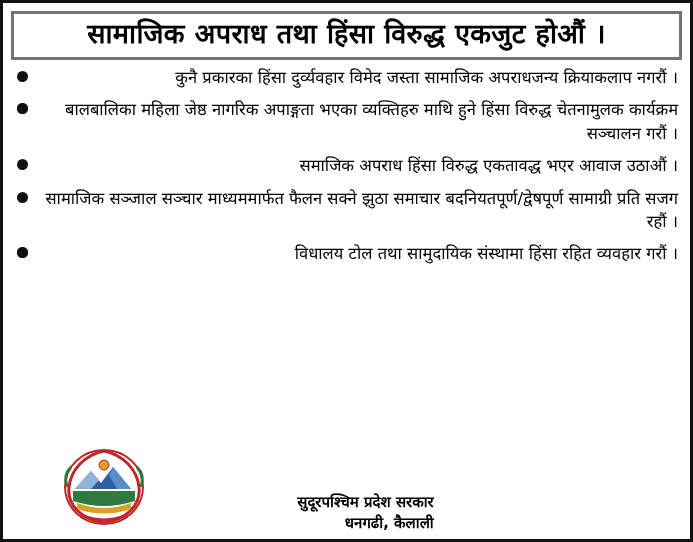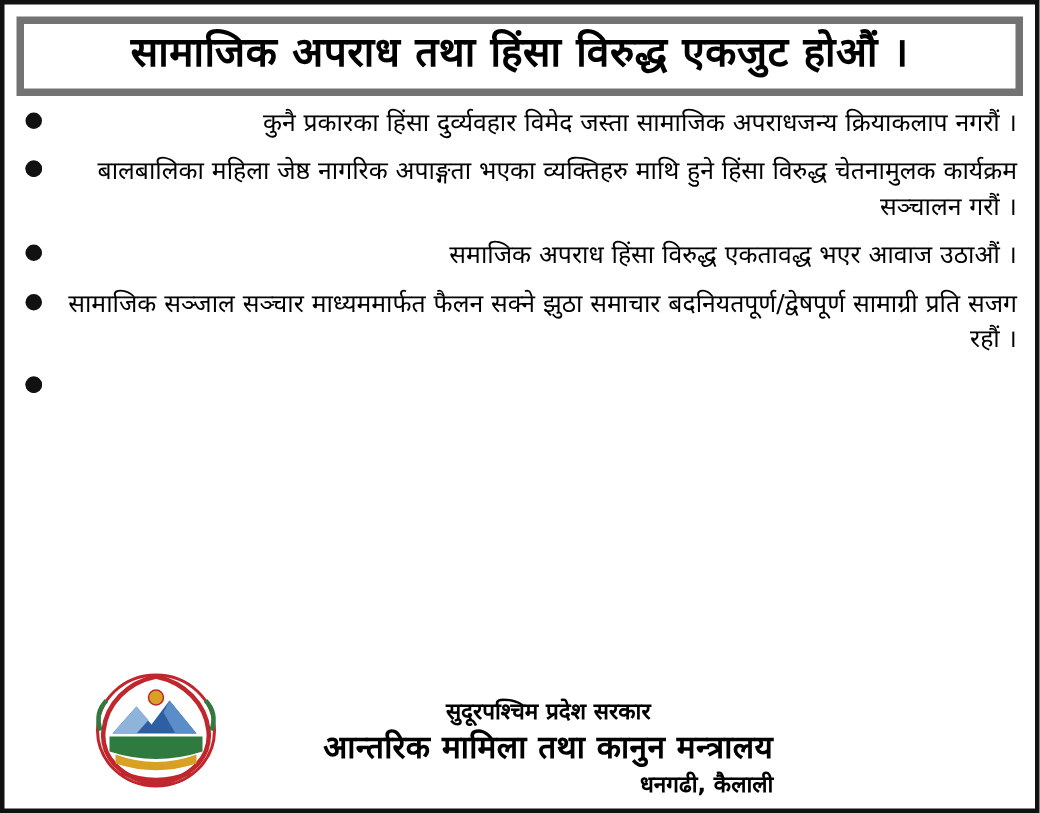--- a/index.html
+++ b/index.html
@@ -18,21 +18,21 @@
     position: relative;
     width: 693px;
     height: 542px;
     box-sizing: border-box;
     border: 3px solid #111111;
     background: #ffffff;
     padding: 0;
   }
   .headline {
     margin: 8px 8px 4px 8px;
-    border: 5px solid #737373;
+    border: 3px solid #737373;
     background: #ffffff;
     padding: 4px 8px 7px 8px;
     font-size: 27px;
     line-height: 1.18;
     font-weight: bold;
     text-align: center;
     letter-spacing: 0.4px;
     white-space: nowrap;
   }
   .bullets {
@@ -121,20 +121,21 @@
     </li>
     <li class="bullet-item">
       <span class="bullet-dot"></span>
       <span>सामाजिक सञ्जाल सञ्चार माध्यममार्फत फैलन सक्ने झुठा समाचार बदनियतपूर्ण/द्वेषपूर्ण सामाग्री प्रति सजग रहौं ।</span>
     </li>
     <li class="bullet-item">
       <span class="bullet-dot"></span>
     </li>
     <li class="bullet-item">
       <span class="bullet-dot"></span>
+      <span>विधालय टोल तथा सामुदायिक संस्थामा हिंसा रहित व्यवहार गरौं ।</span>
     </li>
   </ul>
 
   <div class="emblem">
     <svg viewBox="0 0 86 82" width="86" height="82" aria-hidden="true">
       <ellipse cx="43" cy="42" rx="39" ry="37" fill="#ffffff" stroke="#c0272d" stroke-width="2"></ellipse>
       <path d="M43 6 C24 10 10 24 8 42 C6 60 20 74 43 78 C66 74 80 60 78 42 C76 24 62 10 43 6 Z" fill="none" stroke="#c0272d" stroke-width="3"></path>
       <path d="M14 44 L30 26 L40 38 L52 22 L70 44 Z" fill="#2e5fa3"></path>
       <path d="M14 44 L30 26 L38 35 L30 44 Z" fill="#8fb4dc"></path>
       <path d="M52 22 L70 44 L56 44 L48 30 Z" fill="#5b8ec9"></path>
@@ -143,18 +144,17 @@
       <circle cx="43" cy="20" r="5" fill="#d8a024" stroke="#c0272d" stroke-width="1"></circle>
       <path d="M6 42 Q2 30 10 22" fill="none" stroke="#2f7a3e" stroke-width="3"></path>
       <path d="M80 42 Q84 30 76 22" fill="none" stroke="#2f7a3e" stroke-width="3"></path>
       <path d="M20 70 Q43 80 66 70" fill="none" stroke="#c0272d" stroke-width="3"></path>
     </svg>
   </div>
 
   <div class="footer">
     <div class="footer-lines">
       <div class="footer-line-1">सुदूरपश्चिम प्रदेश सरकार</div>
-      <div class="footer-line-2">आन्तरिक मामिला तथा कानुन मन्त्रालय</div>
       <div class="footer-line-3">धनगढी, कैलाली</div>
     </div>
   </div>
 
 </div>
 
 </body></html>

